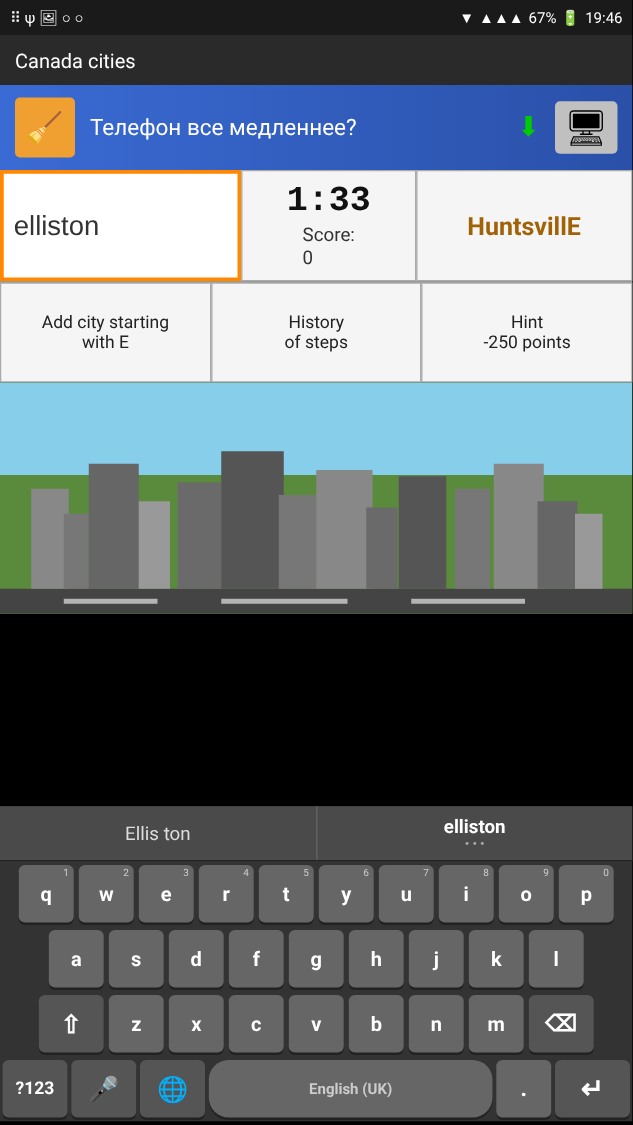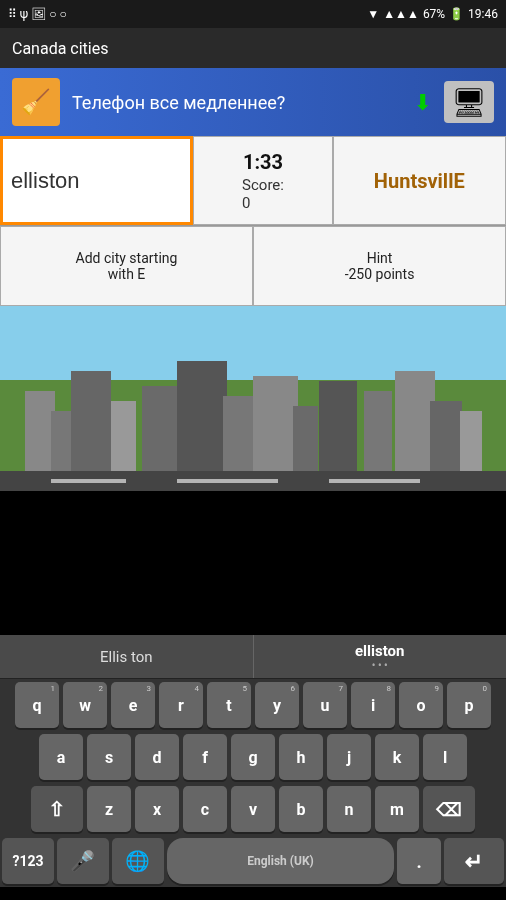--- a/index.html
+++ b/index.html
@@ -181,21 +181,21 @@
       height: 4px;
       background: #fff;
       opacity: 0.6;
     }
 
     
     #keyboard-area {
       width: 100%;
       background: #333;
       position: absolute;
-      bottom: 13px;
+      bottom: 3px;
     }
 
     
     #autocomplete-row {
       display: flex;
       width: 100%;
       height: 44px;
       background: #4a4a4a;
       border-bottom: 1px solid #222;
     }
@@ -246,21 +246,21 @@
       font-weight: normal;
     }
     .key.action-key { background: #555; max-width: 52px; flex: 1.3; }
     .key.space-key { max-width: none; flex: 4; background: #666; }
     .key.symbol-key { background: #555; font-size: 14px; max-width: 52px; flex: 1.3; }
     .key.mic-key { background: #555; max-width: 52px; flex: 1.2; }
     .key.lang-key { background: #555; max-width: 52px; flex: 1.2; }
     .key.dot-key { background: #666; max-width: 44px; flex: 1; font-size: 18px; }
     .key.enter-key { background: #555; max-width: 60px; flex: 1.5; font-size: 18px; }
 
-    .timer-text { font-size: 20px; font-weight: bold; color: #111; }
+    .timer-text { font-size: 28px; font-weight: bold; color: #111; font-family: Liberation Mono, monospace; }
     .score-text { font-size: 15px; color: #333; }
   </style>
 </head>
 <body>
 
 <div id="status-bar">
   <div class="status-left">
     <span>⠿ ψ 🖼 ○ ○</span>
   </div>
   <div class="status-right">
@@ -299,20 +299,23 @@
       </span>
     </div>
     <div class="cell" id="hint-word-cell">
       <span>HuntsvillE</span>
     </div>
   </div>
 
   <div id="bottom-row">
     <div class="action-cell">
       <span>Add city starting<br>with E</span>
+    </div>
+    <div class="action-cell">
+      <span>History<br>of steps</span>
     </div>
     <div class="action-cell">
       <span>Hint<br>-250 points</span>
     </div>
   </div>
 </div>
 
 <div id="city-image">
   <div class="city-bg">
     <div class="road"></div>

